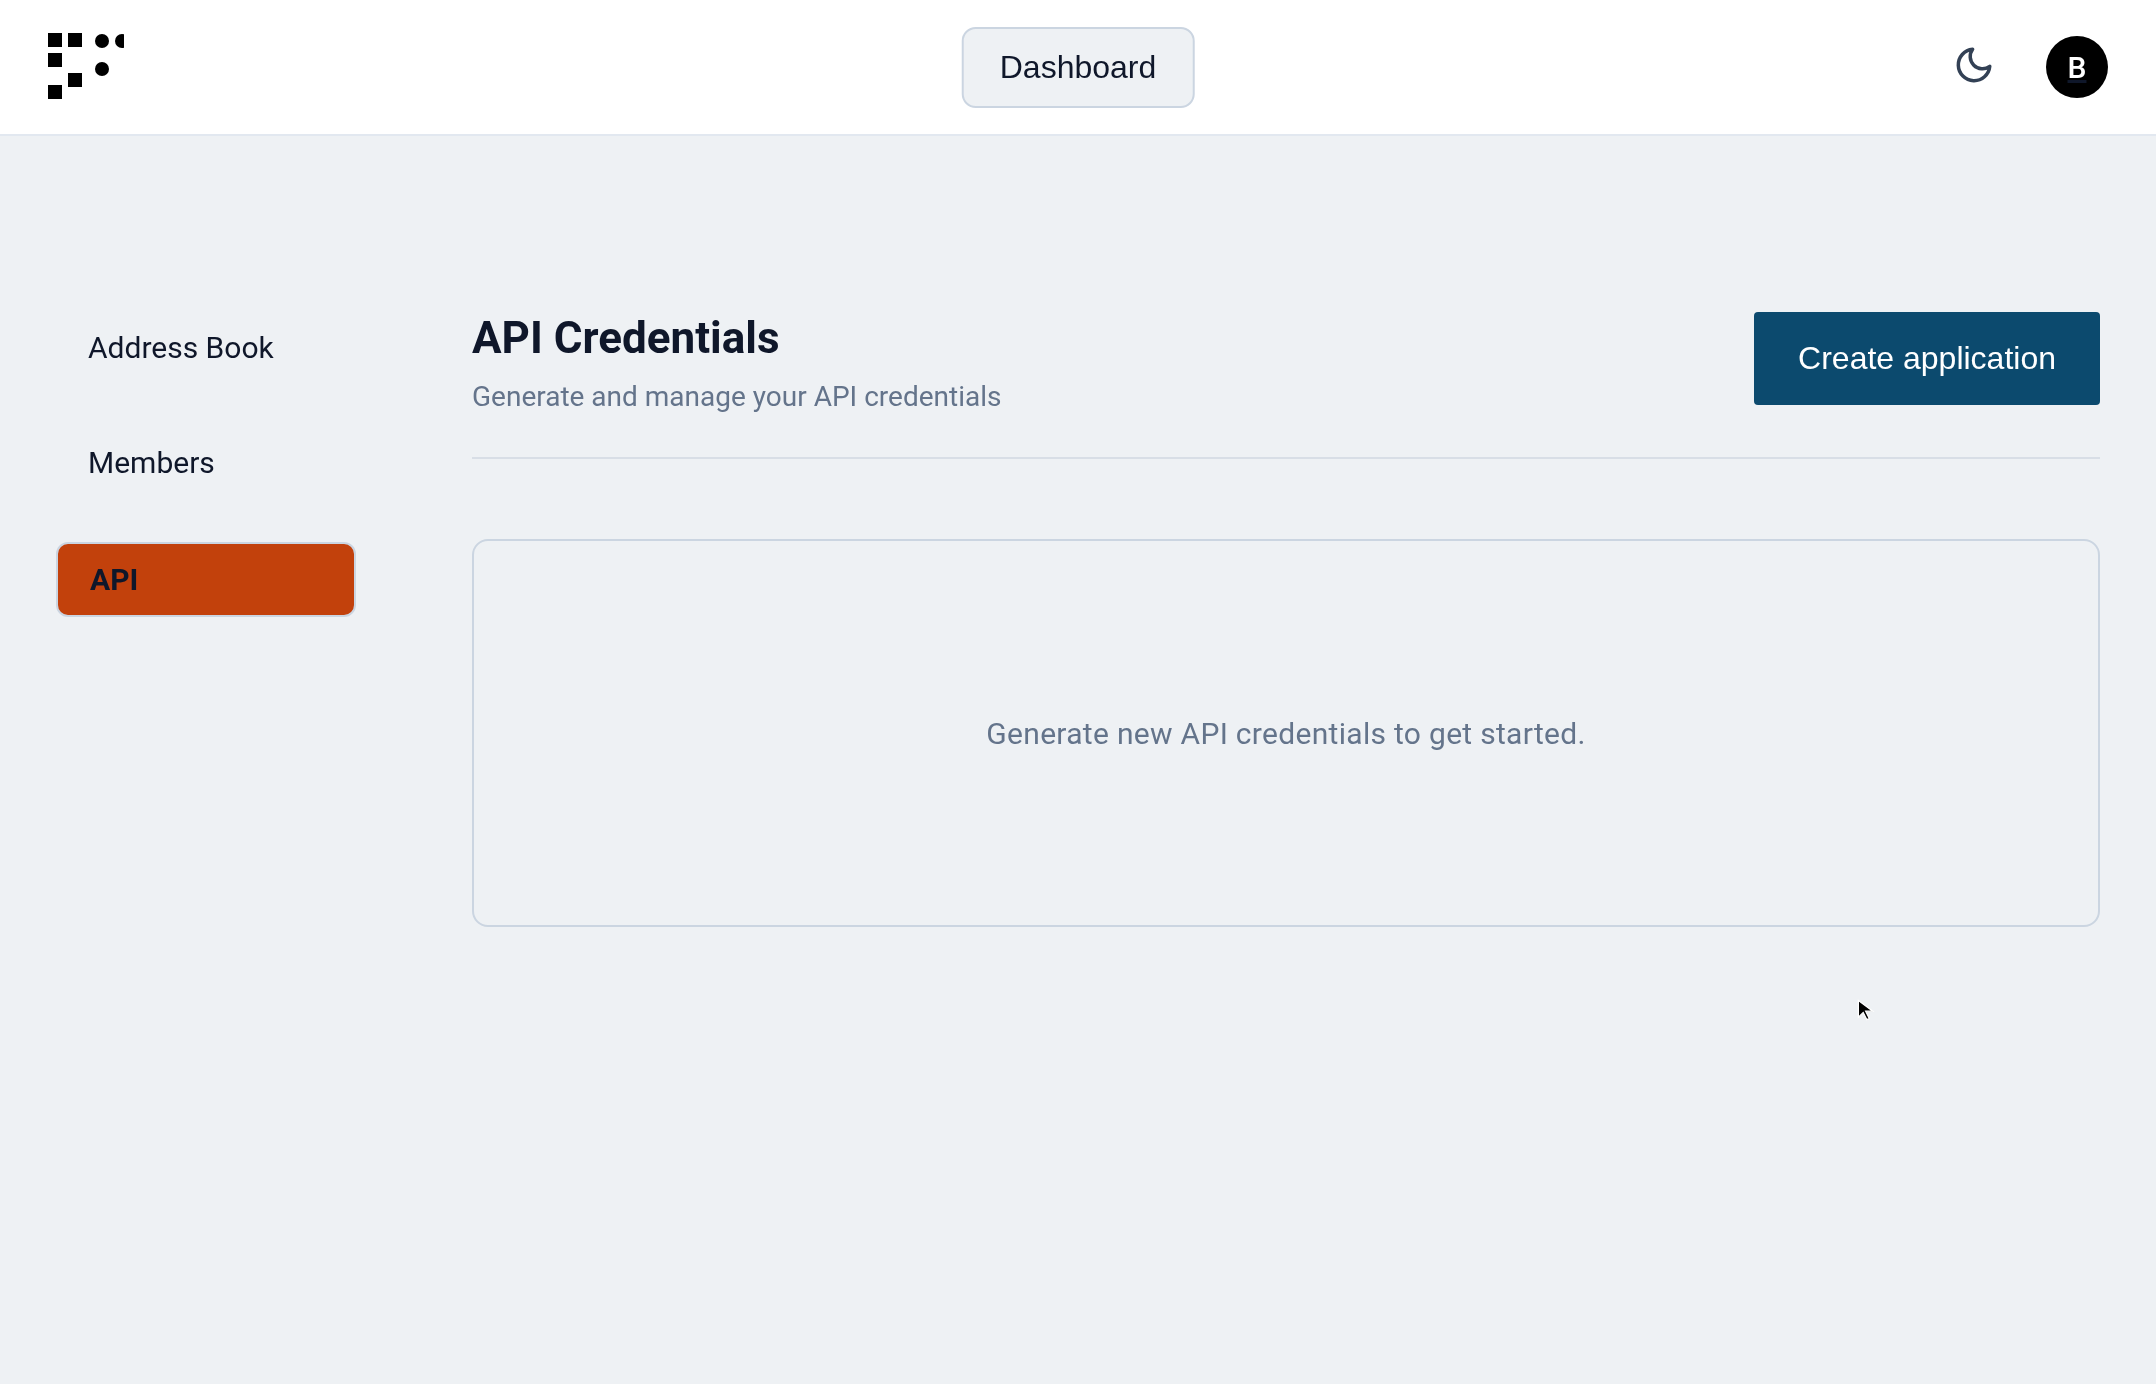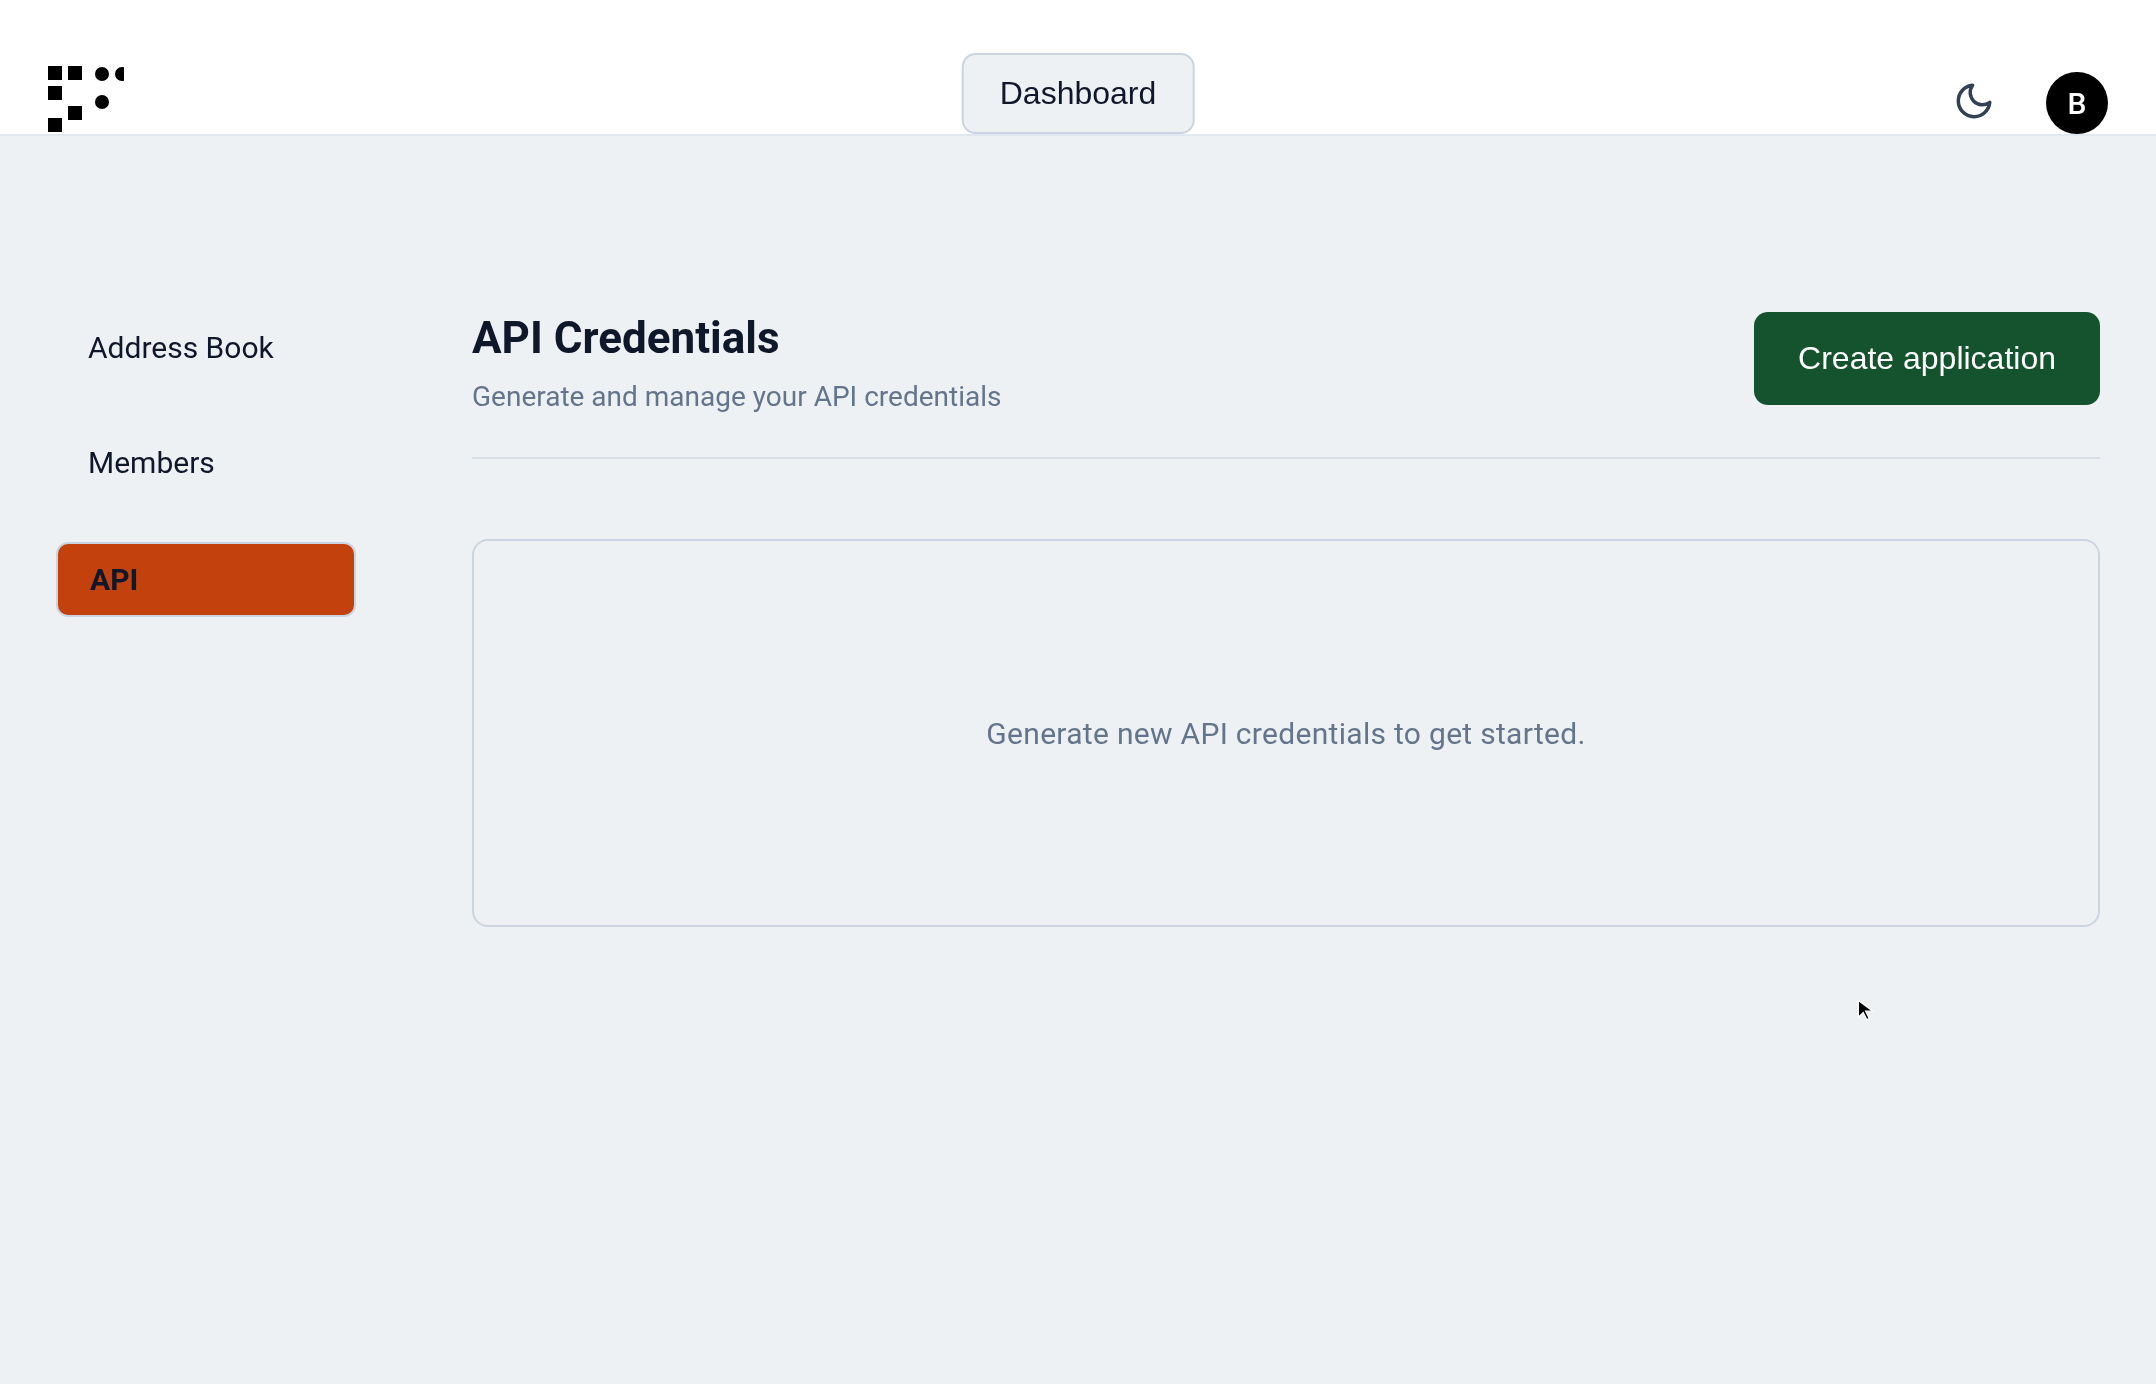--- a/index.html
+++ b/index.html
@@ -12,23 +12,24 @@
     overflow: hidden;
   }
 
   
   .topbar {
     height: 136px;
     width: 100%;
     background: #ffffff;
     border-bottom: 2px solid #e2e8f0;
     display: flex;
-    align-items: flex-end;
+    align-items: center;
     padding: 0 48px;
     position: relative;
+    text-decoration: underline;
   }
   .topbar-left { flex: 0 0 auto; display: flex; align-items: center; }
   .topbar-center {
     position: absolute;
     left: 50%;
     transform: translateX(-50%);
   }
   .topbar-right {
     margin-left: auto;
     display: flex;
@@ -124,24 +125,24 @@
     font-size: 44px;
     font-weight: 700;
     color: #0f172a;
   }
   .section-sub {
     font-size: 28px;
     color: #64748b;
     margin-top: 16px;
   }
   .primary-btn {
-    background: #14532d;
+    background: #0c4a6e;
     color: #ffffff;
     border: none;
-    border-radius: 14px;
+    border-radius: 4px;
     padding: 28px 44px;
     font-size: 32px;
     font-weight: 500;
     cursor: pointer;
   }
 
   .empty-card {
     margin-top: 80px;
     border: 2px solid #cbd5e1;
     border-radius: 16px;

